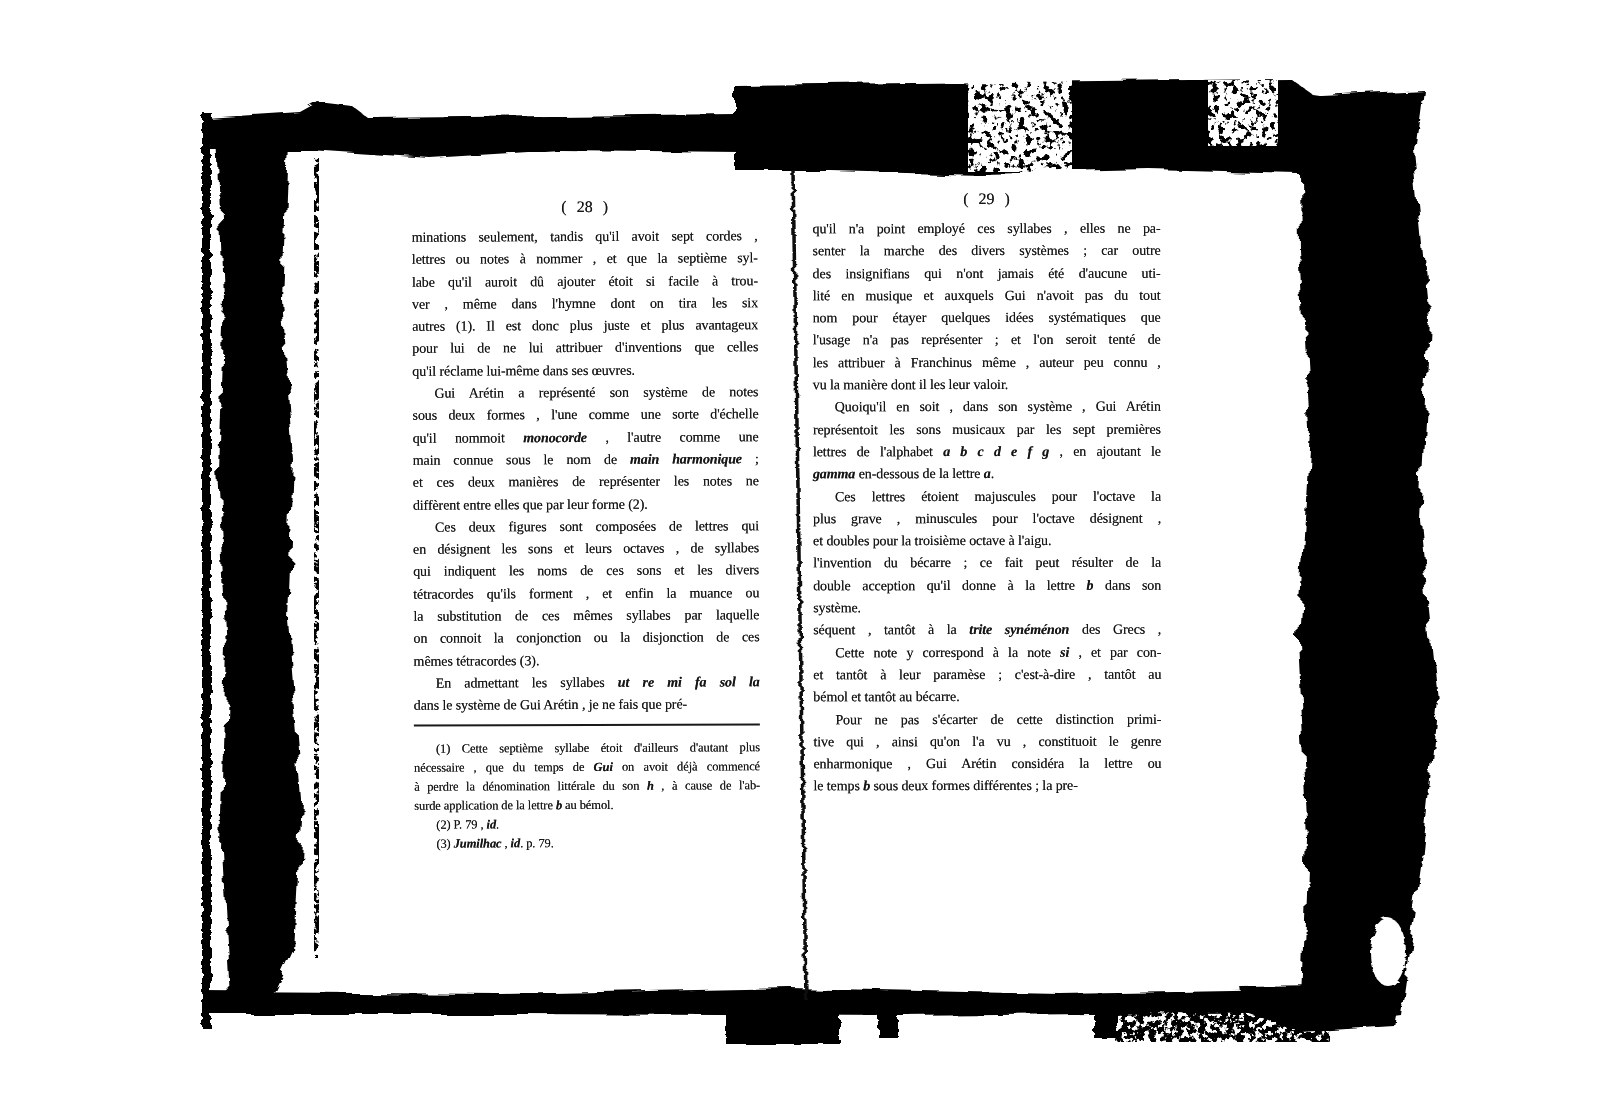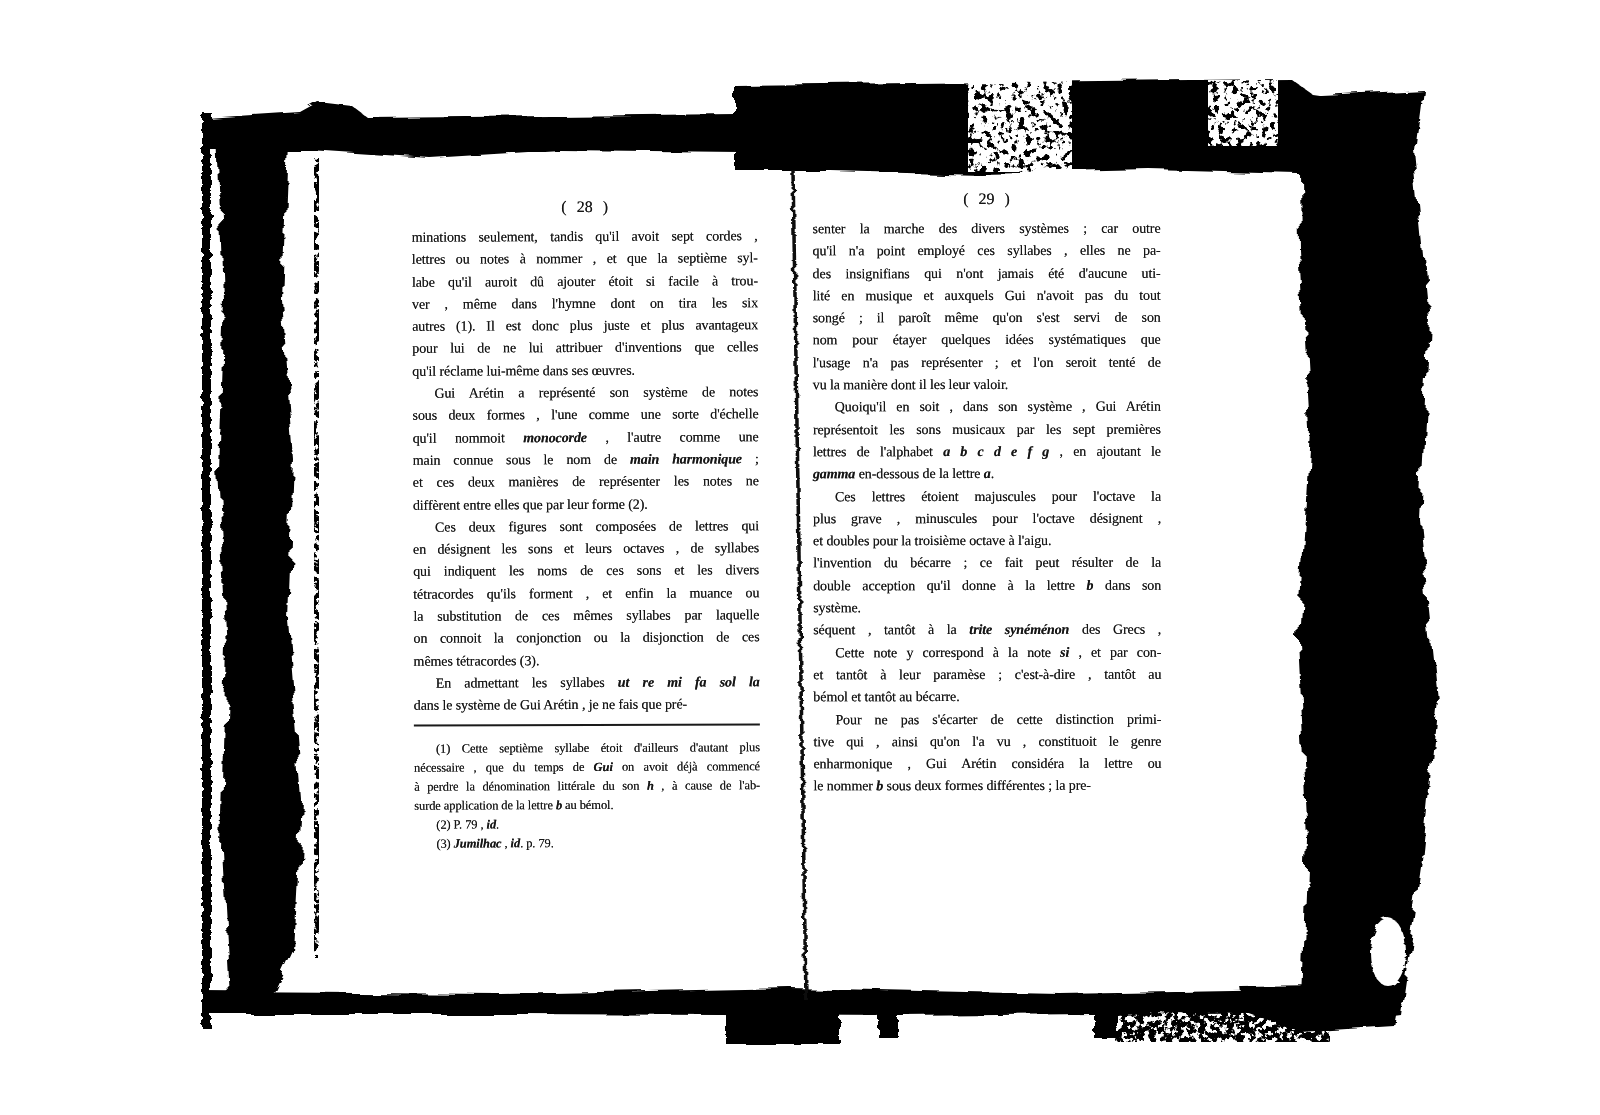--- a/index.html
+++ b/index.html
@@ -100,42 +100,42 @@
         <div class="tline"><span>à perdre la dénomination littérale du son </span><i>h</i><span> , à cause de l'ab-</span></div>
         <div class="tline end"><span>surde application de la lettre </span><i>b</i><span> au bémol.</span></div>
         <div class="tline ind end"><span>(2) P. 79 , </span><i>id</i><span>.</span></div>
         <div class="tline ind end"><span>(3) </span><i>Jumilhac</i><span> , </span><i>id</i><span>. p. 79.</span></div>
       </div>
   </div>
 
   <div class="page page-right">
     <div class="pagenum">( 29 )</div>
     <div class="pbody">
+        <div class="tline"><span>qu'il n'a point employé ces syllabes , elles ne pa-</span></div>
         <div class="tline"><span>senter la marche des divers systèmes ; car outre</span></div>
-        <div class="tline"><span>qu'il n'a point employé ces syllabes , elles ne pa-</span></div>
         <div class="tline"><span>des insignifians qui n'ont jamais été d'aucune uti-</span></div>
         <div class="tline"><span>lité en musique et auxquels Gui n'avoit pas du tout</span></div>
-        <div class="tline"><span>songé ; il paroît même qu'on s'est servi de son</span></div>
         <div class="tline"><span>nom pour étayer quelques idées systématiques que</span></div>
         <div class="tline"><span>l'usage n'a pas représenter ; et l'on seroit tenté de</span></div>
+        <div class="tline"><span>les attribuer à Franchinus même , auteur peu connu ,</span></div>
         <div class="tline end"><span>vu la manière dont il les leur valoir.</span></div>
         <div class="tline ind"><span>Quoiqu'il en soit , dans son système , Gui Arétin</span></div>
         <div class="tline"><span>représentoit les sons musicaux par les sept premières</span></div>
         <div class="tline"><span>lettres de l'alphabet </span><i>a b c d e f g</i><span> , en ajoutant le</span></div>
         <div class="tline end"><span></span><i>gamma</i><span> en-dessous de la lettre </span><i>a</i><span>.</span></div>
         <div class="tline ind"><span>Ces lettres étoient majuscules pour l'octave la</span></div>
         <div class="tline"><span>plus grave , minuscules pour l'octave désignent ,</span></div>
         <div class="tline end"><span>et doubles pour la troisième octave à l'aigu.</span></div>
         <div class="tline"><span>l'invention du bécarre ; ce fait peut résulter de la</span></div>
         <div class="tline"><span>double acception qu'il donne à la lettre </span><i>b</i><span> dans son</span></div>
         <div class="tline end"><span>système.</span></div>
         <div class="tline"><span>séquent , tantôt à la </span><i>trite synéménon</i><span> des Grecs ,</span></div>
         <div class="tline ind"><span>Cette note y correspond à la note </span><i>si</i><span> , et par con-</span></div>
         <div class="tline"><span>et tantôt à leur paramèse ; c'est-à-dire , tantôt au</span></div>
         <div class="tline end"><span>bémol et tantôt au bécarre.</span></div>
         <div class="tline ind"><span>Pour ne pas s'écarter de cette distinction primi-</span></div>
         <div class="tline"><span>tive qui , ainsi qu'on l'a vu , constituoit le genre</span></div>
         <div class="tline"><span>enharmonique , Gui Arétin considéra la lettre ou</span></div>
-        <div class="tline end"><span>le nommer </span><i>b</i><span> sous deux formes différentes ; la pre-</span></div>
+        <div class="tline end"><span>le temps </span><i>b</i><span> sous deux formes différentes ; la pre-</span></div>
       </div>
   </div>
 
 </div>
 
 </body></html>

